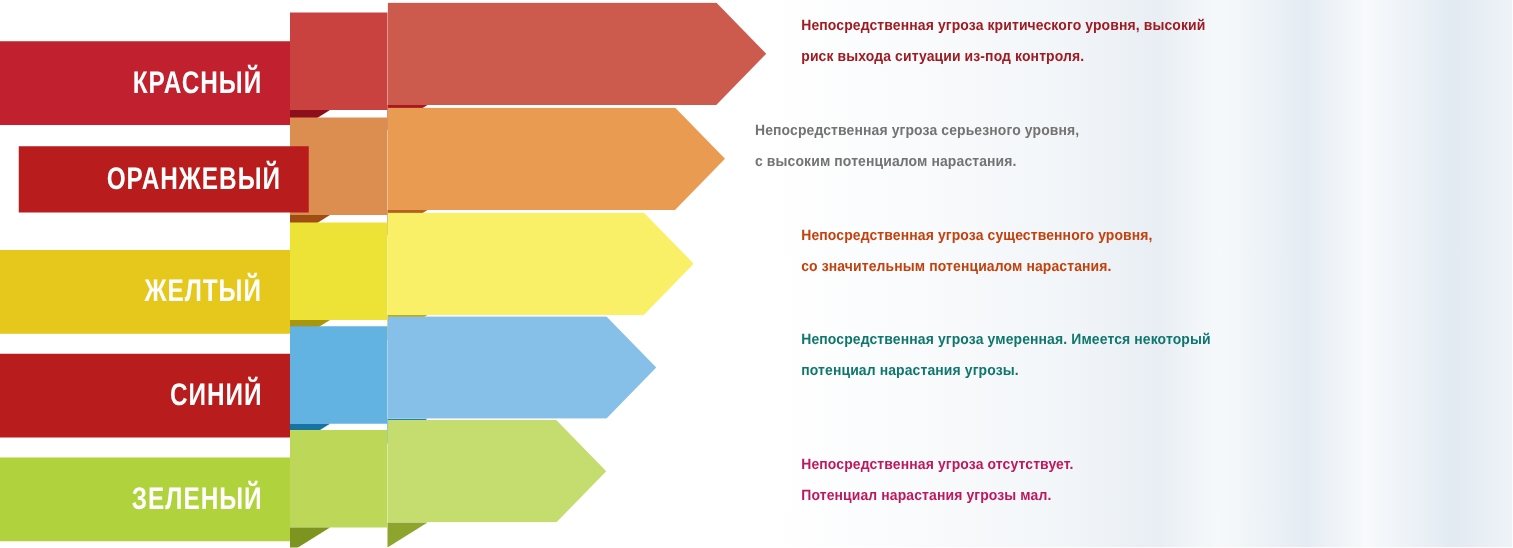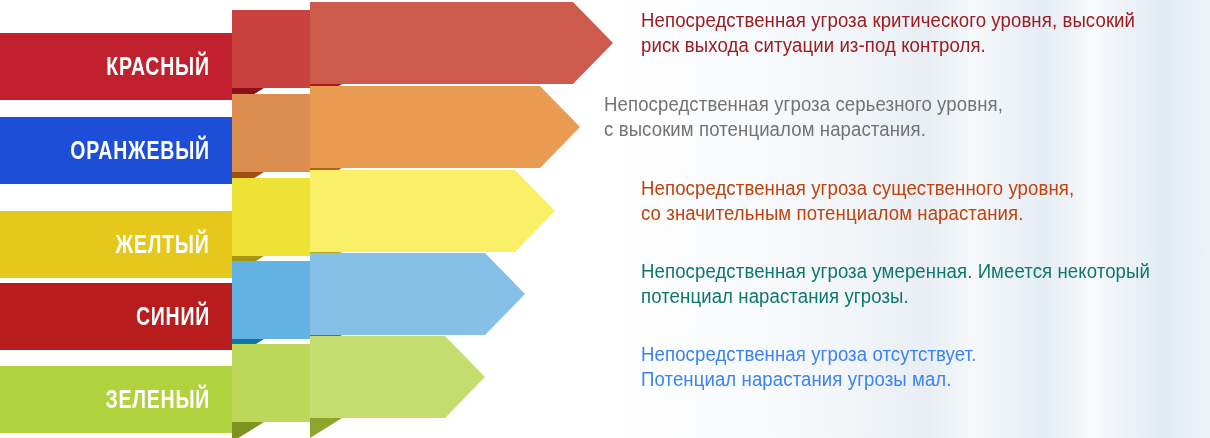--- a/index.html
+++ b/index.html
@@ -51,22 +51,22 @@
 
   
   .arrow{position:absolute;}
 
   
   .fold{position:absolute;width:0;height:0;}
 
   
   .desc{
     position:absolute;
-    font-weight:normal;
-    font-size:20px;
+    font-weight:bold;
+    font-size:12px;
     line-height:25px;
     letter-spacing:.1px;
     z-index:5;
     font-family:"Liberation Sans","DejaVu Sans",sans-serif;
   }
   .desc span{display:block;white-space:nowrap;transform:scaleX(.93);transform-origin:left center;}
 </style>
 </head>
 <body>
 
@@ -77,28 +77,28 @@
       <div class="fold" style="left: 310px; top: 84px; border-left: 32px solid rgb(168, 25, 31); border-bottom: 20px solid transparent;"></div>
       <div class="mid-block" style="left: 232px; top: 10px; width: 78px; height: 78px; background: rgb(201, 66, 63);"></div>
       <div class="fold" style="left: 232px; top: 88px; border-left: 32px solid rgb(142, 15, 28); border-bottom: 20px solid transparent;"></div>
       <div class="label-bar" style="left: 0px; top: 33px; width: 232px; height: 67px; background: rgb(193, 33, 47); padding-left: 24px;">
         <div class="label-text">КРАСНЫЙ</div>
       </div>
       <div class="arrow" style="left: 310px; top: 86px; width: 270px; height: 82px; background: rgb(234, 155, 82); clip-path: polygon(0px 0px, 230px 0px, 270px 50%, 230px 100%, 0px 100%);"></div>
       <div class="fold" style="left: 310px; top: 168px; border-left: 32px solid rgb(181, 98, 30); border-bottom: 20px solid transparent;"></div>
       <div class="mid-block" style="left: 232px; top: 94px; width: 78px; height: 78px; background: rgb(219, 142, 79);"></div>
       <div class="fold" style="left: 232px; top: 172px; border-left: 32px solid rgb(158, 78, 18); border-bottom: 20px solid transparent;"></div>
-      <div class="label-bar" style="left: 0px; top: 117px; width: 232px; height: 67px; background: #1d4ed8;">
+      <div class="label-bar" style="left: 15px; top: 117px; width: 232px; height: 53px; background: #b91c1c;">
         <div class="label-text">ОРАНЖЕВЫЙ</div>
       </div>
       <div class="arrow" style="left: 310px; top: 170px; width: 245px; height: 82px; background: rgb(250, 240, 104); clip-path: polygon(0px 0px, 205px 0px, 245px 50%, 205px 100%, 0px 100%);"></div>
       <div class="fold" style="left: 310px; top: 252px; border-left: 32px solid rgb(183, 172, 28); border-bottom: 20px solid transparent;"></div>
       <div class="mid-block" style="left: 232px; top: 178px; width: 78px; height: 78px; background: rgb(237, 227, 54);"></div>
       <div class="fold" style="left: 232px; top: 256px; border-left: 32px solid rgb(169, 150, 15); border-bottom: 20px solid transparent;"></div>
-      <div class="label-bar" style="left: 0px; top: 211px; width: 232px; height: 67px; background: rgb(230, 200, 28);">
+      <div class="label-bar" style="left: 0px; top: 200px; width: 232px; height: 67px; background: rgb(230, 200, 28);">
         <div class="label-text">ЖЕЛТЫЙ</div>
       </div>
       <div class="arrow" style="left: 310px; top: 253px; width: 215px; height: 82px; background: rgb(134, 192, 232); clip-path: polygon(0px 0px, 175px 0px, 215px 50%, 175px 100%, 0px 100%);"></div>
       <div class="fold" style="left: 310px; top: 335px; border-left: 32px solid rgb(30, 130, 181); border-bottom: 20px solid transparent;"></div>
       <div class="mid-block" style="left: 232px; top: 261px; width: 78px; height: 78px; background: rgb(98, 179, 226);"></div>
       <div class="fold" style="left: 232px; top: 339px; border-left: 32px solid rgb(21, 116, 163); border-bottom: 20px solid transparent;"></div>
       <div class="label-bar" style="left: 0px; top: 283px; width: 232px; height: 67px; background: #b91c1c;">
         <div class="label-text">СИНИЙ</div>
       </div>
       <div class="arrow" style="left: 310px; top: 336px; width: 175px; height: 82px; background: rgb(197, 220, 110); clip-path: polygon(0px 0px, 135px 0px, 175px 50%, 135px 100%, 0px 100%);"></div>
@@ -119,18 +119,18 @@
         <span>с высоким потенциалом нарастания.</span>
       </div>
       <div class="desc" style="left: 641px; top: 176px; color: #c2410c;">
         <span>Непосредственная угроза существенного уровня,</span>
         <span>со значительным потенциалом нарастания.</span>
       </div>
       <div class="desc" style="left: 641px; top: 259px; color: #0f766e;">
         <span>Непосредственная угроза умеренная. Имеется некоторый</span>
         <span>потенциал нарастания угрозы.</span>
       </div>
-      <div class="desc" style="left: 641px; top: 342px; color: #3b82f6;">
+      <div class="desc" style="left: 641px; top: 359px; color: #be185d;">
         <span>Непосредственная угроза отсутствует.</span>
         <span>Потенциал нарастания угрозы мал.</span>
       </div>
     </div>
 </div>
 
 </body></html>

